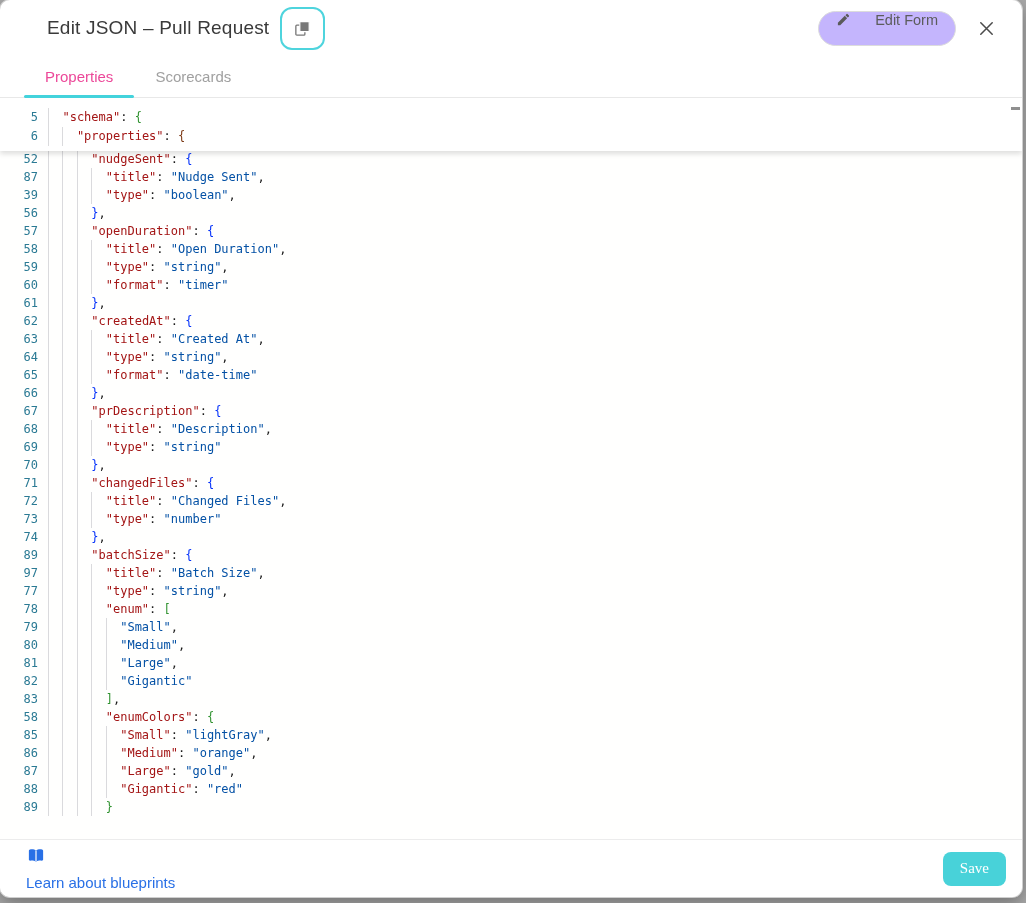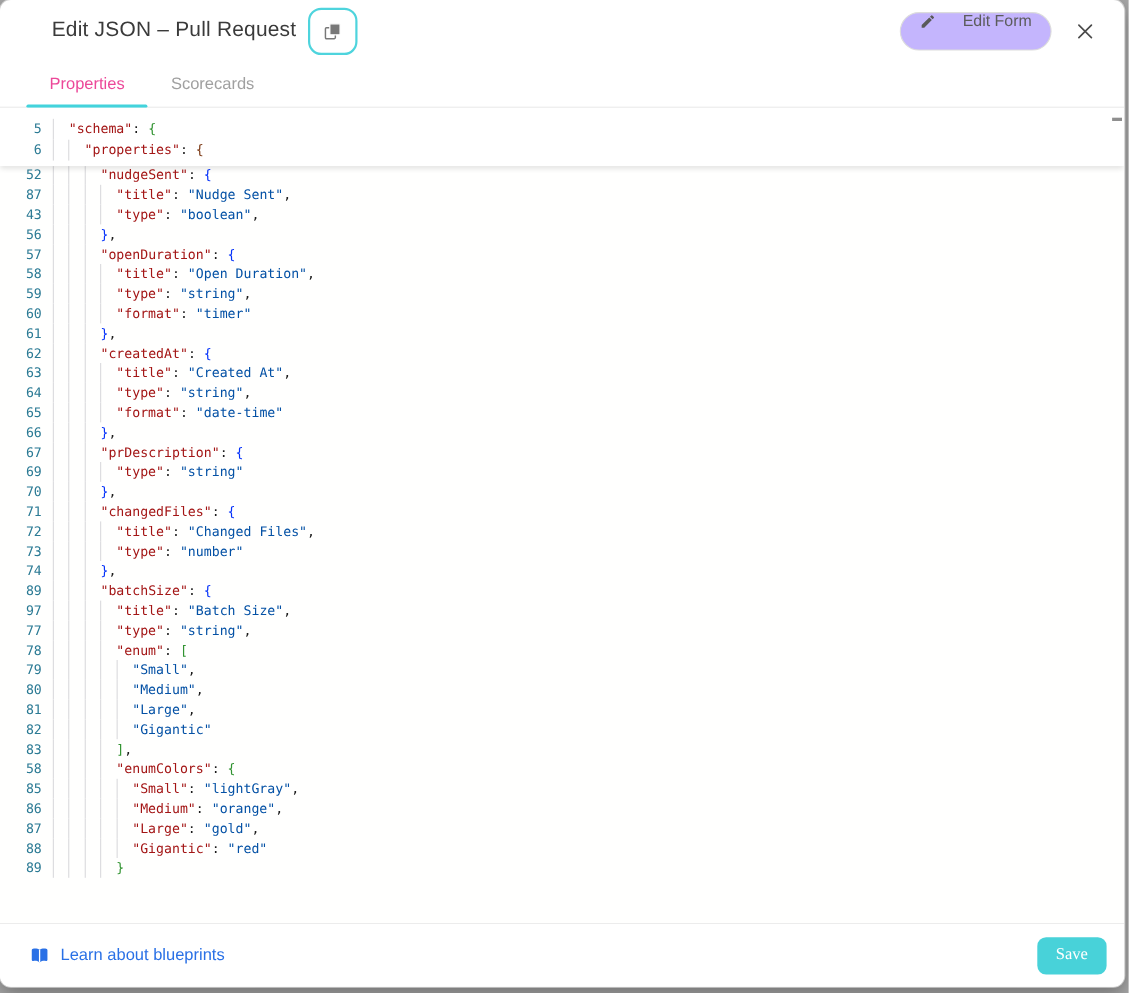--- a/index.html
+++ b/index.html
@@ -44,22 +44,22 @@
   .code { white-space:pre; margin-left:10px; }
   .ig { display:inline-block; width:2ch; height:100%; border-left:1px solid #dadadd; vertical-align:top; box-sizing:border-box; }
   .k { color:#a31515; } .s { color:#0451a5; } .w { color:#0000ff; } .p { color:#1b1b1b; }
   .b1 { color:#0431fa; } .b2 { color:#319331; } .b3 { color:#7b3814; }
   .thumb { position:absolute; top:9px; right:2px; width:9px; height:3px; background:#8f8f8f; z-index:3; cursor:pointer; }
 
   
   .ftr { position:absolute; left:0; right:0; bottom:0; height:58px; background:#fff;
     border-top:1px solid #ececec; display:flex; align-items:center; padding:0 16px 0 26px;
     border-radius:0 0 10px 10px; }
-  .learn-link { display:flex; align-items:center; gap:9px; color:#2970e6; font-size:15px;
-    text-decoration:none; cursor:pointer; background:none; border:none; font-family:inherit; }
+  .learn-link { display:flex; align-items:flex-start; gap:9px; color:#2970e6; font-size:15px;
+    text-decoration:none; cursor:pointer; background:none; border:none; font-family:inherit;flex-direction:column; }
   .save-btn { margin-left:auto; background:#48d2d9; color:#fff; border:none; border-radius:8px;
     height:34px; padding:0 17px; font-size:15px; font-family:Liberation Serif, serif; cursor:pointer; }
 </style>
 </head>
 <body>
 
 <div class="modal">
 
   <div class="hdr">
     <span class="title">Edit JSON – Pull Request</span>
@@ -109,21 +109,21 @@
     <div class="body-lines" id="lines">
         <div class="cl">
           <span class="ln">52</span>
           <span class="code"><span class="ig"></span><span class="ig"></span><span class="ig"></span><span class="k">"nudgeSent"</span><span class="p">: </span><span class="b1">{</span></span>
         </div>
         <div class="cl">
           <span class="ln">87</span>
           <span class="code"><span class="ig"></span><span class="ig"></span><span class="ig"></span><span class="ig"></span><span class="k">"title"</span><span class="p">: </span><span class="s">"Nudge Sent"</span><span class="p">,</span></span>
         </div>
         <div class="cl">
-          <span class="ln">43</span>
+          <span class="ln">39</span>
           <span class="code"><span class="ig"></span><span class="ig"></span><span class="ig"></span><span class="ig"></span><span class="k">"type"</span><span class="p">: </span><span class="s">"boolean"</span><span class="p">,</span></span>
         </div>
         <div class="cl">
           <span class="ln">56</span>
           <span class="code"><span class="ig"></span><span class="ig"></span><span class="ig"></span><span class="b1">}</span><span class="p">,</span></span>
         </div>
         <div class="cl">
           <span class="ln">57</span>
           <span class="code"><span class="ig"></span><span class="ig"></span><span class="ig"></span><span class="k">"openDuration"</span><span class="p">: </span><span class="b1">{</span></span>
         </div>
@@ -159,20 +159,24 @@
           <span class="ln">65</span>
           <span class="code"><span class="ig"></span><span class="ig"></span><span class="ig"></span><span class="ig"></span><span class="k">"format"</span><span class="p">: </span><span class="s">"date-time"</span></span>
         </div>
         <div class="cl">
           <span class="ln">66</span>
           <span class="code"><span class="ig"></span><span class="ig"></span><span class="ig"></span><span class="b1">}</span><span class="p">,</span></span>
         </div>
         <div class="cl">
           <span class="ln">67</span>
           <span class="code"><span class="ig"></span><span class="ig"></span><span class="ig"></span><span class="k">"prDescription"</span><span class="p">: </span><span class="b1">{</span></span>
+        </div>
+        <div class="cl">
+          <span class="ln">68</span>
+          <span class="code"><span class="ig"></span><span class="ig"></span><span class="ig"></span><span class="ig"></span><span class="k">"title"</span><span class="p">: </span><span class="s">"Description"</span><span class="p">,</span></span>
         </div>
         <div class="cl">
           <span class="ln">69</span>
           <span class="code"><span class="ig"></span><span class="ig"></span><span class="ig"></span><span class="ig"></span><span class="k">"type"</span><span class="p">: </span><span class="s">"string"</span></span>
         </div>
         <div class="cl">
           <span class="ln">70</span>
           <span class="code"><span class="ig"></span><span class="ig"></span><span class="ig"></span><span class="b1">}</span><span class="p">,</span></span>
         </div>
         <div class="cl">

